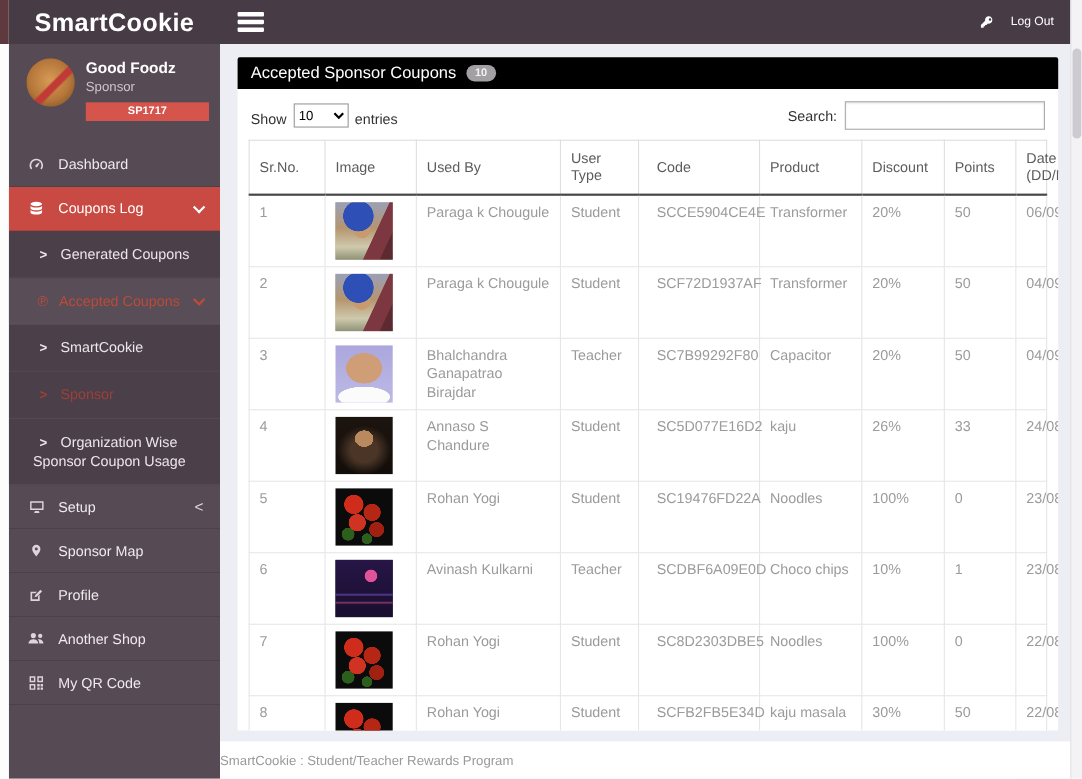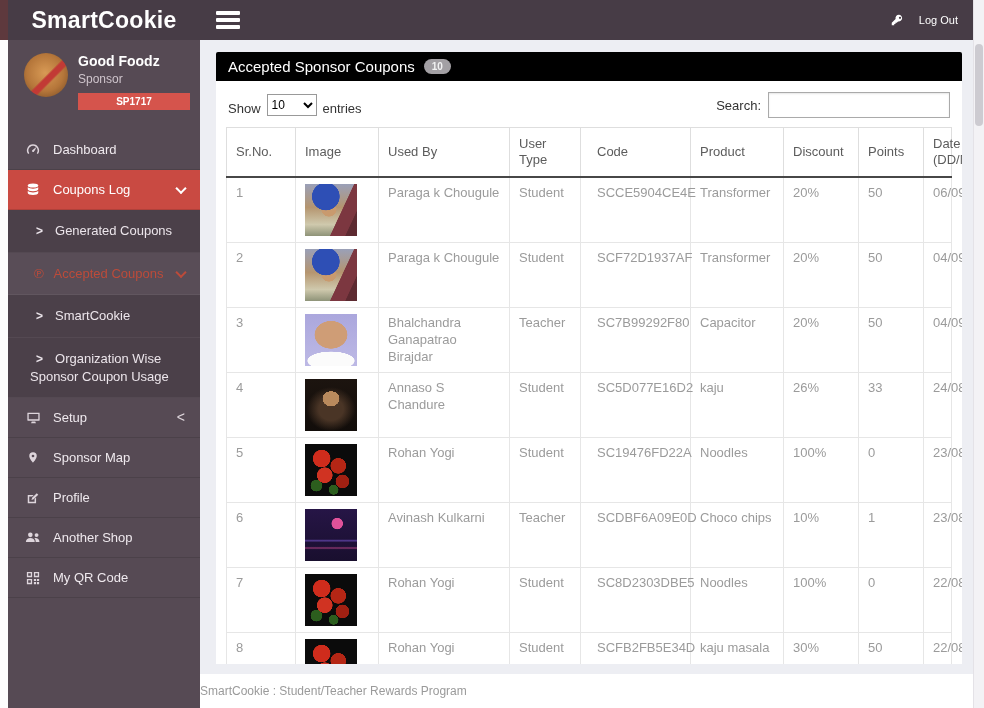--- a/index.html
+++ b/index.html
@@ -170,20 +170,23 @@
       <div class="sub-item">
         <span class="arrow">&gt;</span><span>Generated Coupons</span>
       </div>
       <div class="sub-item accepted">
         <span class="picon">℗</span><span>Accepted Coupons</span>
         <span class="chev"></span>
       </div>
       <div class="sub-item">
         <span class="arrow">&gt;</span><span>SmartCookie</span>
       </div>
+      <div class="sub-item red-text">
+        <span class="arrow">&gt;</span><span>Sponsor</span>
+      </div>
       <div class="sub-item">
         <span class="arrow">&gt;</span><span>Organization Wise Sponsor Coupon Usage</span>
       </div>
     </div>
     <div class="nav-item">
       <span class="nicon">
           <svg width="15" height="14" viewBox="0 0 16 16" fill="currentColor">
             <path d="M1.5 2h13c.3 0 .5.2.5.5v8c0 .3-.2.5-.5.5h-13a.5.5 0 0 1-.5-.5v-8c0-.3.2-.5.5-.5zm1 1.5v6h11v-6zM6 12h4l.8 2H5.2z"></path>
           </svg>
         </span>

